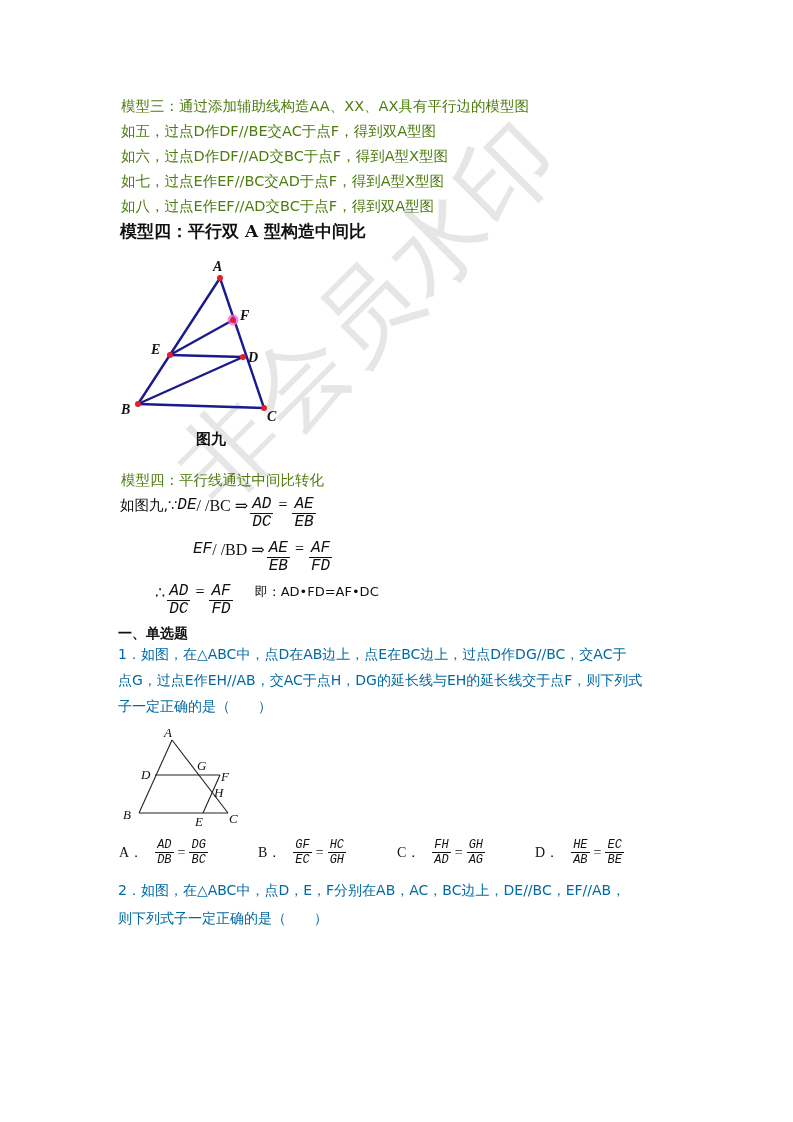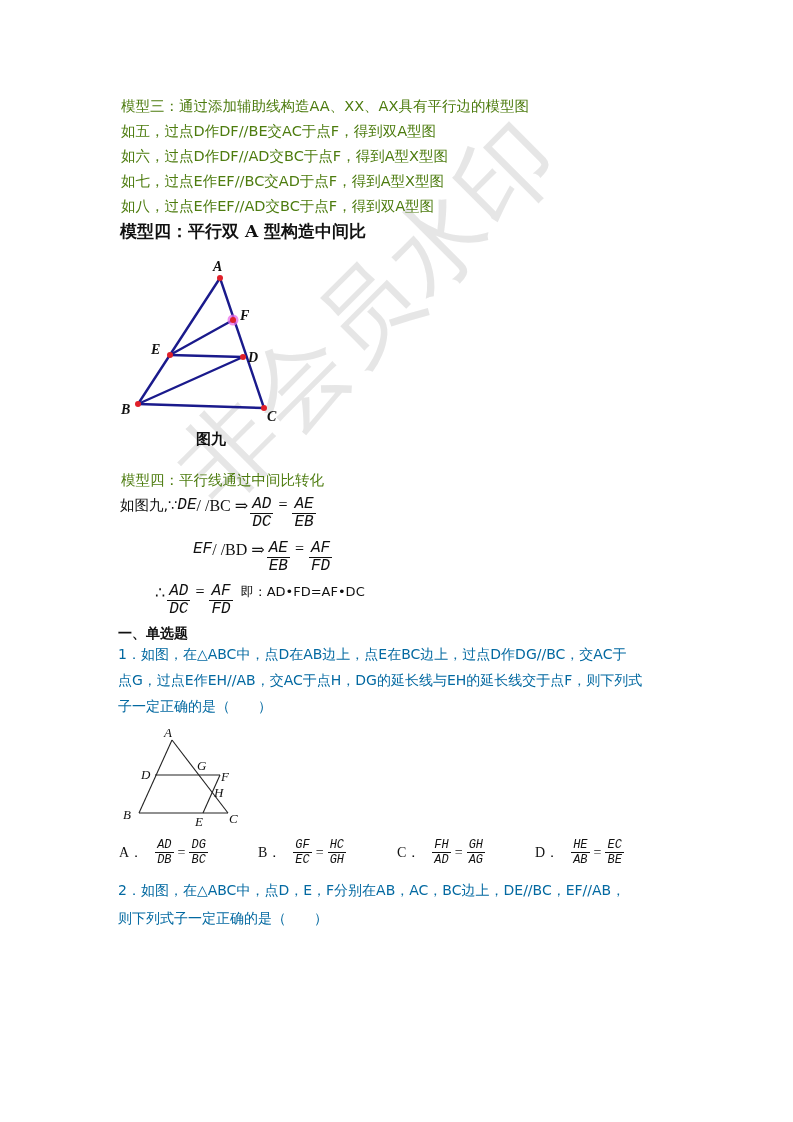--- a/index.html
+++ b/index.html
@@ -108,21 +108,21 @@
   <span class="serif">∴</span>
   <span class="frac">
       <span class="num">AD</span>
       <span class="den">DC</span>
     </span>
   <span class="op">=</span>
   <span class="frac">
       <span class="num">AF</span>
       <span class="den">FD</span>
     </span>
-  <span style="font-size:13px;margin-left:6px">即：AD•FD=AF•DC</span>
+  <span style="font-size:13px;margin-left:20px">即：AD•FD=AF•DC</span>
 </div>
 
 <div class="abs" style="left:118px;top:625px;font-weight:bold;font-size:14px">一、单选题</div>
 
 <div class="q" style="top:641px">
   <span>1．</span><span>如图，在△ABC中，点D在AB边上，点E在BC边上，过点D作DG//BC，交AC于</span>
 </div>
 <div class="q" style="top:667px">点G，过点E作EH//AB，交AC于点H，DG的延长线与EH的延长线交于点F，则下列式</div>
 <div class="q" style="top:693px">子一定正确的是（　　）</div>
 

